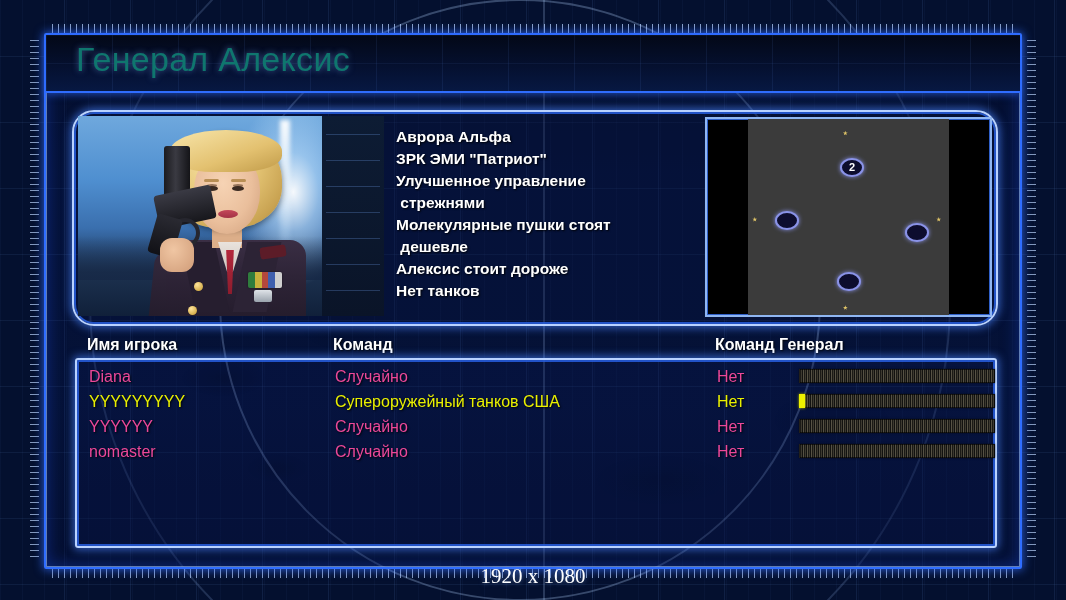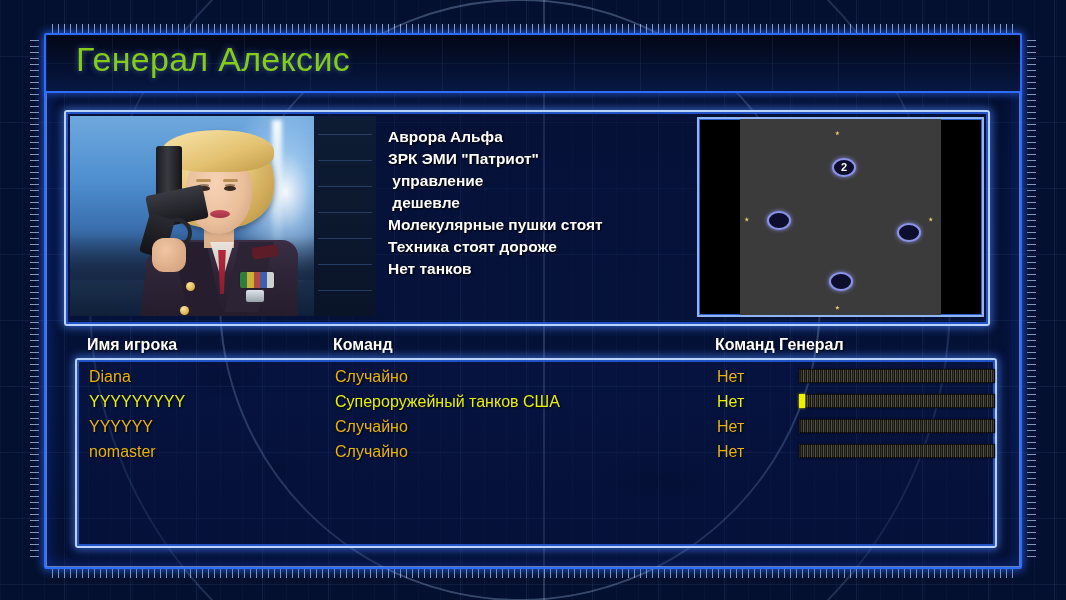--- a/index.html
+++ b/index.html
@@ -70,29 +70,29 @@
     background:linear-gradient(180deg,#030817 0%,#05102f 55%,#071842 100%);
     border-bottom:2px solid #2f6dff;
     box-shadow:0 2px 7px rgba(45,105,255,.55);}
   .title-band .tb-grid{position:absolute;inset:0;opacity:.5;
     background-image:
       linear-gradient(to right, rgba(110,160,255,.18) 1px, transparent 1px),
       linear-gradient(to bottom, rgba(110,160,255,.14) 1px, transparent 1px);
     background-size:66px 28px;}
 
   #page-title{position:absolute;left:76px;top:40px;
-    font-size:34px;color:#84cc16;letter-spacing:.3px;
+    font-size:34px;color:#0f766e;letter-spacing:.3px;
     text-shadow:0 0 6px rgba(120,170,255,.5);}
 
   
   .panel{position:absolute;border:2px solid #b9d2ff;border-radius:3px;
     box-shadow:0 0 9px 2px rgba(70,130,255,.65),
                inset 0 0 0 2px rgba(40,95,225,.85);}
-  #info-panel{left:64px;top:110px;width:922px;height:212px;
-    background:rgba(6,18,64,.25);}
+  #info-panel{left:72px;top:110px;width:922px;height:212px;
+    background:rgba(6,18,64,.25);border-radius:22px;}
 
   
   #portrait{position:absolute;left:4px;top:4px;width:306px;height:200px;overflow:hidden;
     background:linear-gradient(180deg,#6fa8dd 0%,#4f8fd0 32%,#3a6fae 56%,#1d3250 78%,#10203a 100%);}
   .sky-glow{position:absolute;left:52%;top:-10%;width:46%;height:120%;
     background:radial-gradient(ellipse 60% 55% at 40% 40%, rgba(255,255,255,.95) 0%, rgba(200,230,255,.55) 30%, rgba(120,180,240,0) 72%);}
   .sky-beam{position:absolute;left:66%;top:2%;width:10px;height:62%;
     background:linear-gradient(180deg, rgba(255,255,255,.95), rgba(180,220,255,.15));
     filter:blur(2px);}
   .mountain{position:absolute;left:0;bottom:18%;width:100%;height:22%;
@@ -171,21 +171,21 @@
 
   
   #players-panel{left:75px;top:358px;width:918px;height:186px;
     background:rgba(10,26,90,.20);}
   #tbl-header{position:absolute;left:75px;top:336px;width:918px;height:22px;text-decoration:underline;}
   #tbl-header .h{position:absolute;font-size:16px;font-weight:bold;color:#ffffff;
     text-shadow:1px 1px 2px rgba(0,0,0,.9);top:0;}
   .rows{position:absolute;left:0;top:4px;width:100%;}
   .row{position:relative;height:25px;}
   .c{position:absolute;font-size:16px;line-height:25px;white-space:nowrap;
-    text-shadow:1px 1px 2px rgba(0,0,0,.85);color:#eab308;}
+    text-shadow:1px 1px 2px rgba(0,0,0,.85);color:#ec4899;}
   .row.hl .c{color:#e9f000;}
   .c-name{left:12px;}
   .c-army{left:258px;}
   .c-team{left:640px;}
   .pbar{position:absolute;left:722px;top:5px;width:196px;height:14px;
     background:
       repeating-linear-gradient(90deg,
         #565244 0 1px, #1b1a16 1px 2px, #3d3a30 2px 3px, #121210 3px 4px);
     box-shadow:inset 0 0 0 1px rgba(0,0,0,.6), 0 0 2px rgba(0,0,0,.6);}
   .pbar .fill{position:absolute;left:0;top:0;height:100%;background:#eef200;
@@ -265,24 +265,25 @@
         <div class="gun-slide"></div>
         <div class="gun-trig"></div>
         <div class="gun-grip"></div>
         <div class="hand"></div>
       </div>
     </div>
 
     <div id="desc">
       <div class="line">Аврора Альфа</div>
       <div class="line">ЗРК ЭМИ "Патриот"</div>
-      <div class="line"> управление</div>
+      <div class="line">Улучшенное управление</div>
+      <div class="line"> стрежнями</div>
+      <div class="line">Молекулярные пушки стоят</div>
       <div class="line"> дешевле</div>
-      <div class="line">Молекулярные пушки стоят</div>
-      <div class="line">Техника стоят дороже</div>
+      <div class="line">Алексис стоит дороже</div>
       <div class="line">Нет танков</div>
     </div>
 
     <div id="map-preview">
       <div class="map-field"></div>
       <div id="map-markers">
           <div class="star" style="left: 48%; top: 6%;"></div>
           <div class="star" style="left: 16%; top: 50%;"></div>
           <div class="star" style="left: 81%; top: 50%;"></div>
           <div class="star" style="left: 48%; top: 95%;"></div>
@@ -330,13 +331,14 @@
           <div class="c c-name">nomaster</div>
           <div class="c c-army">Случайно</div>
           <div class="c c-team">Нет</div>
           <div class="pbar">
             <div class="fill" style="width: 0%;"></div>
           </div>
         </div>
       </div>
   </div>
 
+  <div id="resolution">1920 x 1080</div>
 </div>
 
 </body></html>

